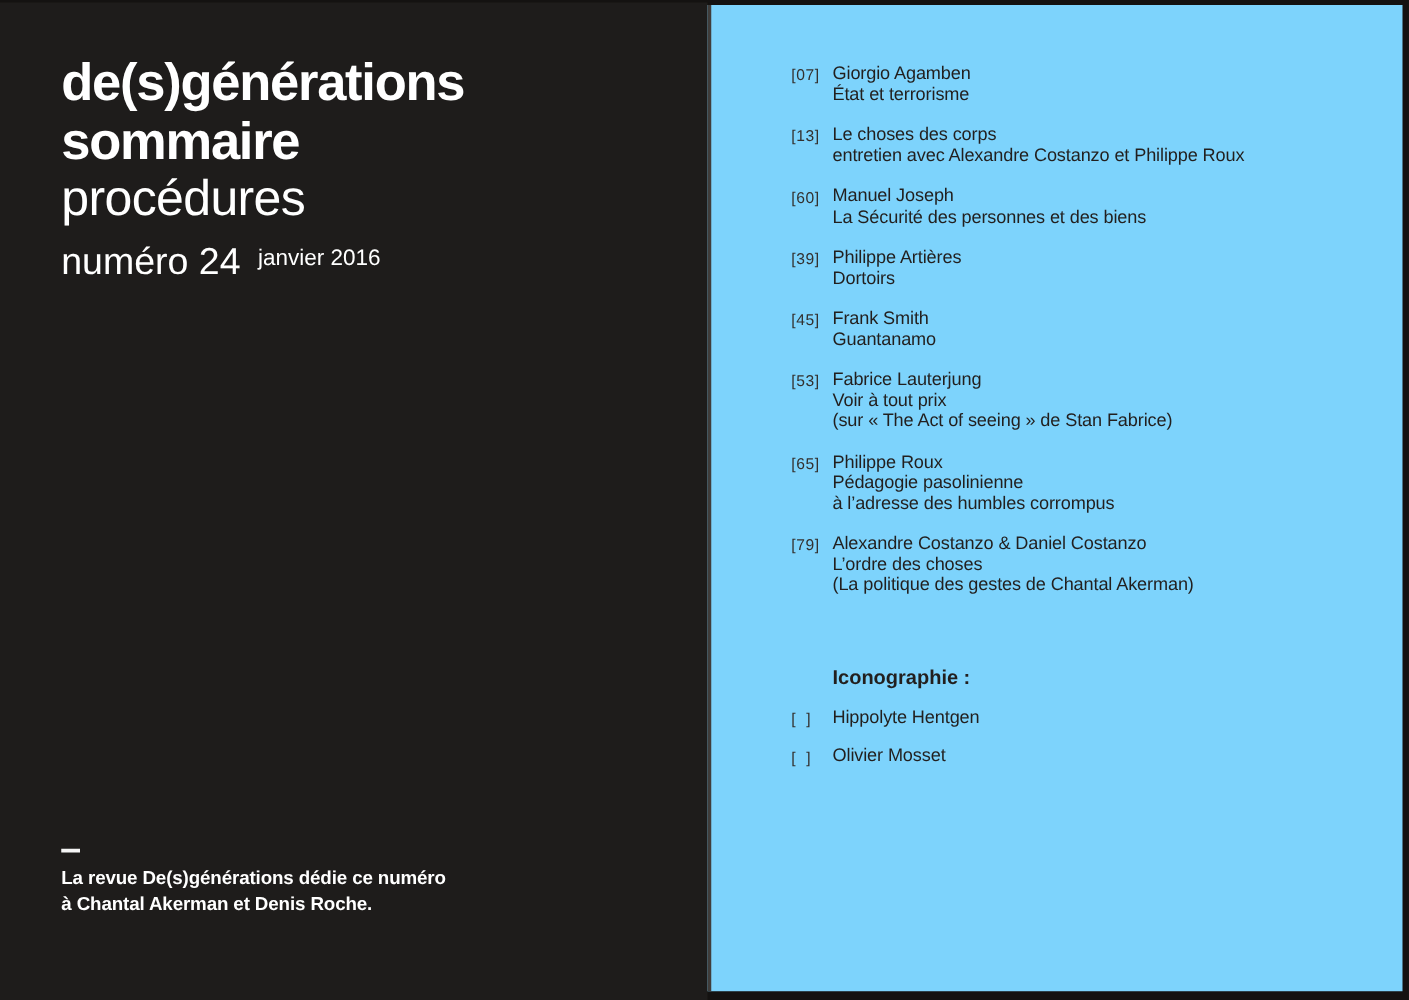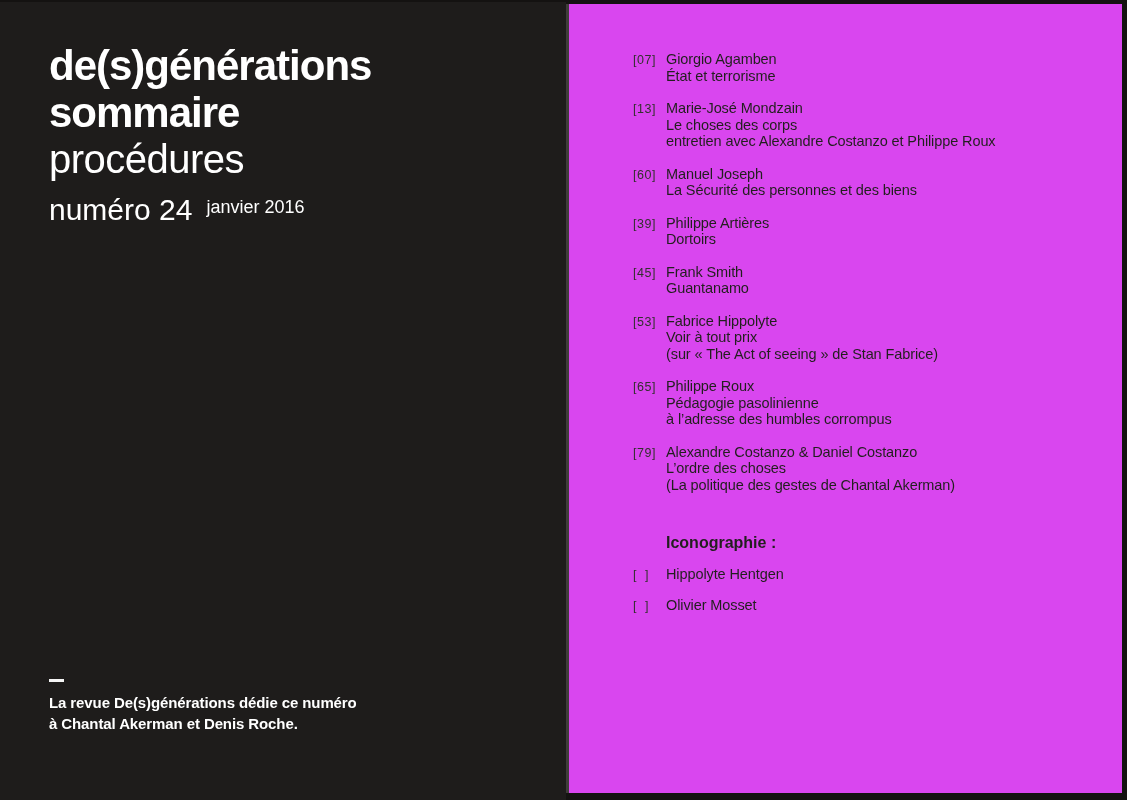--- a/index.html
+++ b/index.html
@@ -25,21 +25,21 @@
   .issue-num { font-size:30px; font-weight:400; }
   .issue-date { font-size:18px; font-weight:400; margin-left:14px; vertical-align:7px; }
 
   .dedication { position:absolute; left:49px; top:677px; }
   .dash { width:15px; height:3px; background:#f5f5f5; margin-bottom:10px; }
   .ded-line { font-weight:700; font-size:15px; line-height:21px; letter-spacing:-0.1px; }
 
   
   .page-right {
     position:absolute; left:566px; top:4px; width:556px; height:789px;
-    background:#d946ef; color:#221f1e;
+    background:#7dd3fc; color:#221f1e;
     border-left:3px solid #403d3b;
   }
   .toc { position:absolute; left:0; top:47px; width:100%; }
   .toc-row { display:flex; margin-bottom:16px; }
   .num {
     flex:none; margin-left:64px; width:33px;
     font-size:12.5px; padding-top:2px; color:#33302e;
     white-space:pre; letter-spacing:0.5px;
   }
   .body { font-size:14.5px; line-height:16.5px; letter-spacing:-0.1px; }
@@ -80,21 +80,20 @@
         <div class="toc-row">
           <span class="num">[07]</span>
           <div class="body">
             <div class="author">Giorgio Agamben</div>
             <div class="title-line">État et terrorisme</div>
           </div>
         </div>
         <div class="toc-row">
           <span class="num">[13]</span>
           <div class="body">
-            <div class="author">Marie-José Mondzain</div>
             <div class="title-line">Le choses des corps</div>
             <div class="title-line">entretien avec Alexandre Costanzo et Philippe Roux</div>
           </div>
         </div>
         <div class="toc-row">
           <span class="num">[60]</span>
           <div class="body">
             <div class="author">Manuel Joseph</div>
             <div class="title-line">La Sécurité des personnes et des biens</div>
           </div>
@@ -109,21 +108,21 @@
         <div class="toc-row">
           <span class="num">[45]</span>
           <div class="body">
             <div class="author">Frank Smith</div>
             <div class="title-line">Guantanamo</div>
           </div>
         </div>
         <div class="toc-row">
           <span class="num">[53]</span>
           <div class="body">
-            <div class="author">Fabrice Hippolyte</div>
+            <div class="author">Fabrice Lauterjung</div>
             <div class="title-line">Voir à tout prix</div>
             <div class="title-line">(sur « The Act of seeing » de Stan Fabrice)</div>
           </div>
         </div>
         <div class="toc-row">
           <span class="num">[65]</span>
           <div class="body">
             <div class="author">Philippe Roux</div>
             <div class="title-line">Pédagogie pasolinienne</div>
             <div class="title-line">à l’adresse des humbles corrompus</div>

